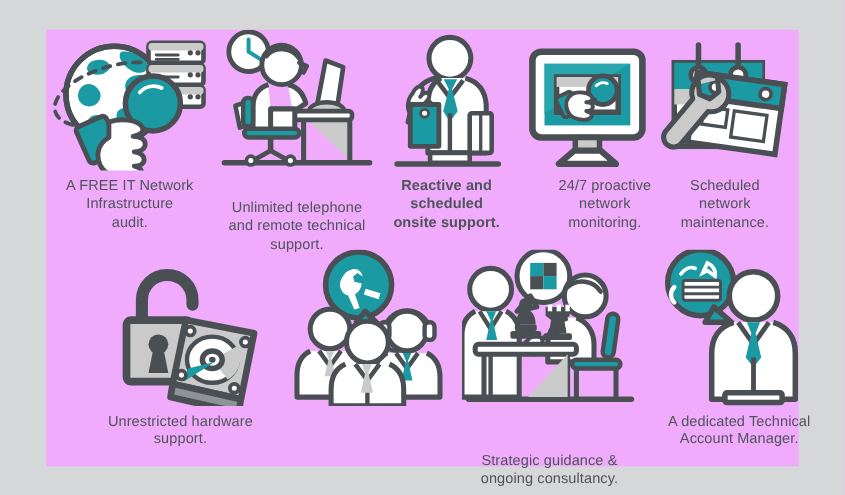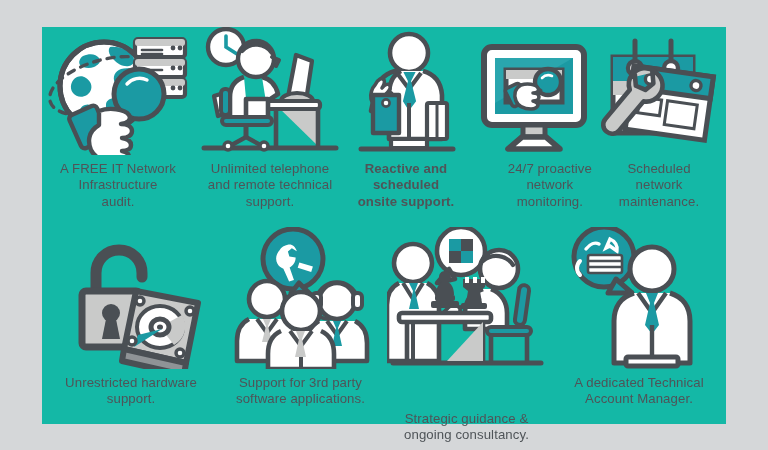--- a/index.html
+++ b/index.html
@@ -3,47 +3,47 @@
 <meta charset="utf-8">
 <style>
   html,body{margin:0;padding:0;}
   body{
     width:768px;height:450px;overflow:hidden;
     background:#d5d7d9;
     font-family:"Liberation Sans","DejaVu Sans",sans-serif;
   }
   #card{
     position:absolute;left:42px;top:27px;width:684px;height:397px;
-    background:#14b8a6;
+    background:#f0abfc;
   }
   .row{display:flex;width:100%;}
   .cell{
     display:flex;flex-direction:column;align-items:center;justify-content:flex-start;
     box-sizing:border-box;
   }
   .art{display:flex;align-items:flex-end;justify-content:center;}
   .caption{
     color:#4f5458;
     font-size:13.2px;
     line-height:16.4px;
     text-align:center;
     letter-spacing:0.1px;
     white-space:pre-line;
     margin-top:6px;
   }
   
   .r1{height:200px;}
   .r1 .art{height:128px;}
   .c1{width:152px;}
-  .c2{width:152px;}
+  .c2{width:152px;gap:20px;}
   .c3{width:120px;font-weight:bold;}
   .c4{width:126px;align-items:flex-end;}
   .c5{width:134px;}
   
-  .r2{height:197px;}
+  .r2{height:197px;padding-left:22px;}
   .r2 .art{height:142px;}
   .d1{width:178px;}
   .d2{width:161px;}
   .d3{width:171px;gap:36px;}
   .d4{width:174px;}
   svg{display:block;}
 </style>
 </head>
 <body>
 
@@ -323,22 +323,20 @@
 
           <g>
             <circle cx="74" cy="84" r="19" fill="#ffffff" stroke="#4a4f54" stroke-width="4.6"></circle>
             <path d="M54 104c-9 4-13 13-13 23v15h66v-15c0-10-4-19-13-23" fill="#ffffff" stroke="#4a4f54" stroke-width="4.6" stroke-linejoin="round"></path>
             <path d="M63 104l11 15 11-15" fill="none" stroke="#4a4f54" stroke-width="4"></path>
             <path d="M69 104h9l-3 8 4 18H68l4-18z" fill="#c9cac9"></path>
             <line x1="74" y1="130" x2="74" y2="142" stroke="#4a4f54" stroke-width="4"></line>
           </g>
         </svg>
       </div>
-      <div class="caption">Support for 3rd party
-software applications.</div>
     </div>
 
     <div class="cell d3 r2">
       <div class="art">
         <svg width="160" height="142" viewBox="0 0 160 142">
           <line x1="6" y1="136" x2="154" y2="136" stroke="#4a4f54" stroke-width="5" stroke-linecap="round"></line>
 
           <g>
             <circle cx="74" cy="24" r="24" fill="#ffffff" stroke="#4a4f54" stroke-width="4.6"></circle>
             <path d="M62 42l-12 14 18-4z" fill="#ffffff" stroke="#4a4f54" stroke-width="4.6" stroke-linejoin="round"></path>

